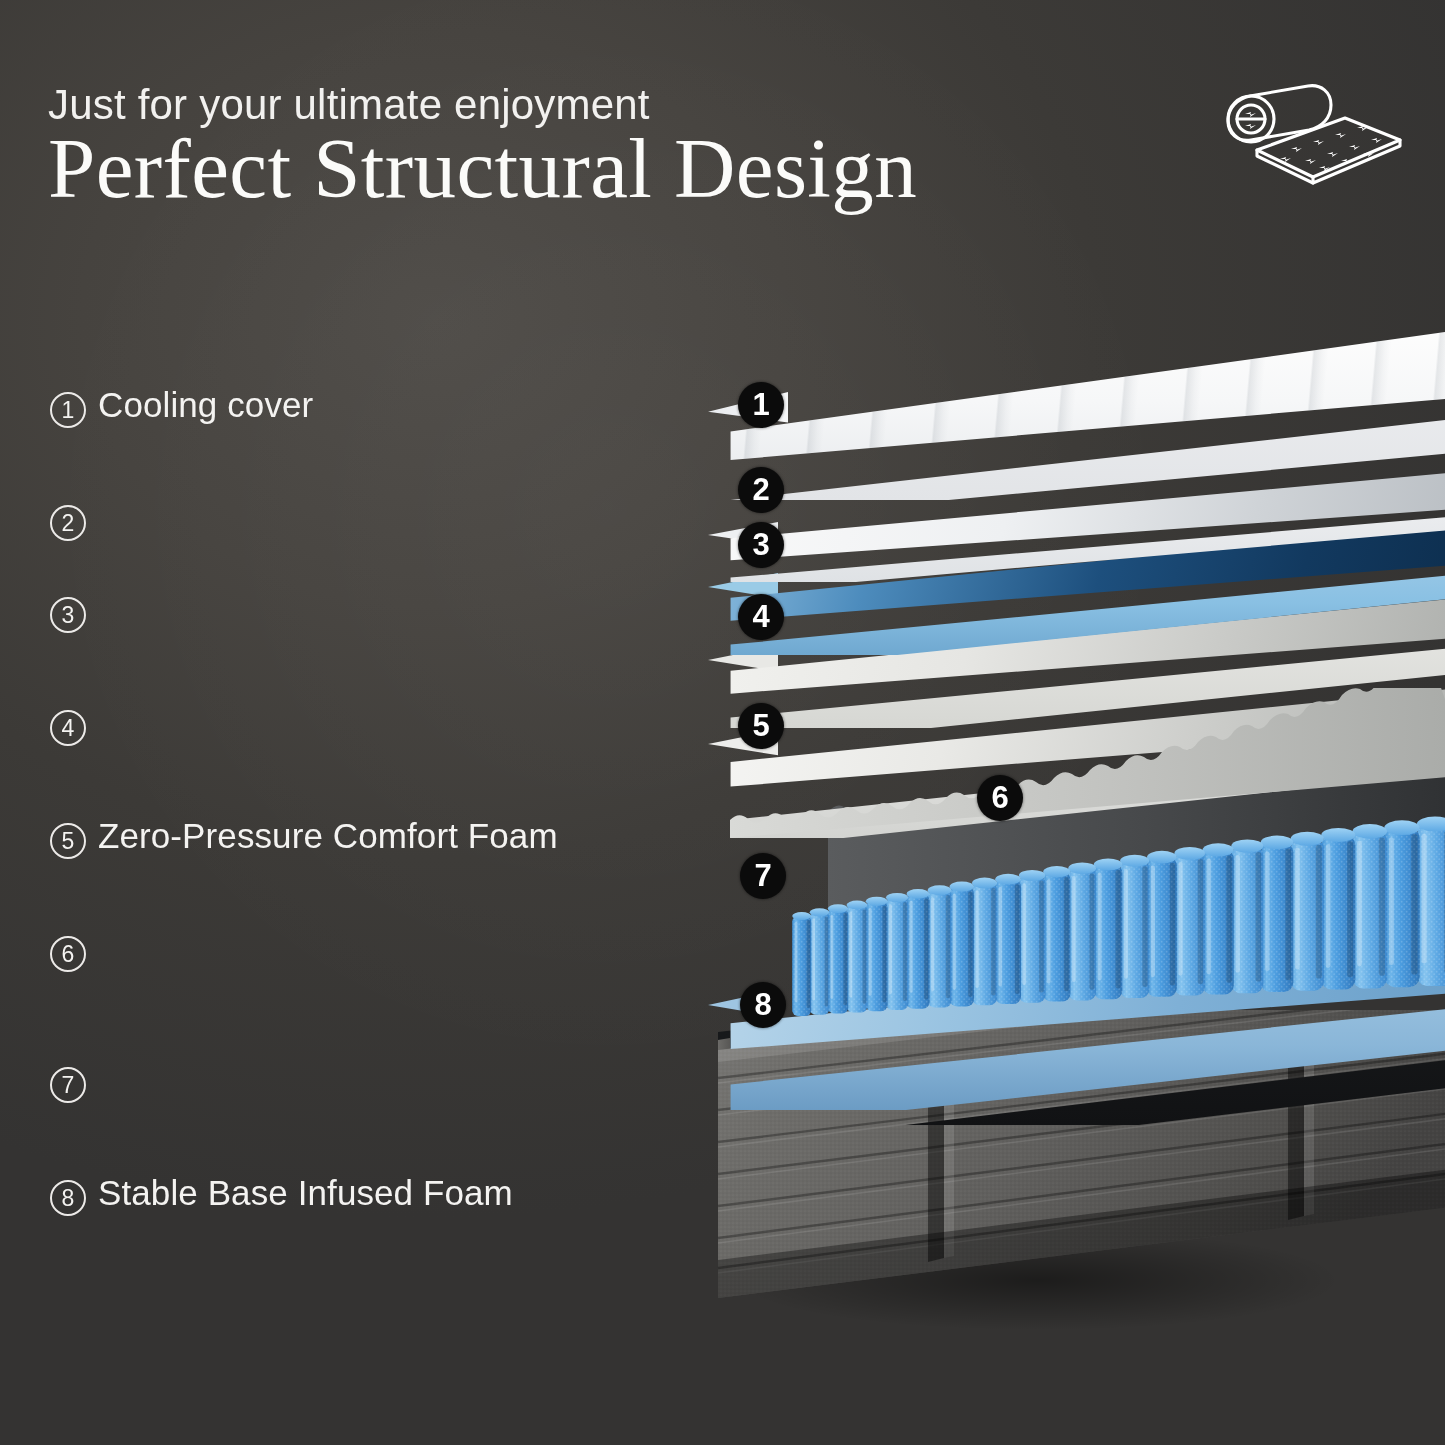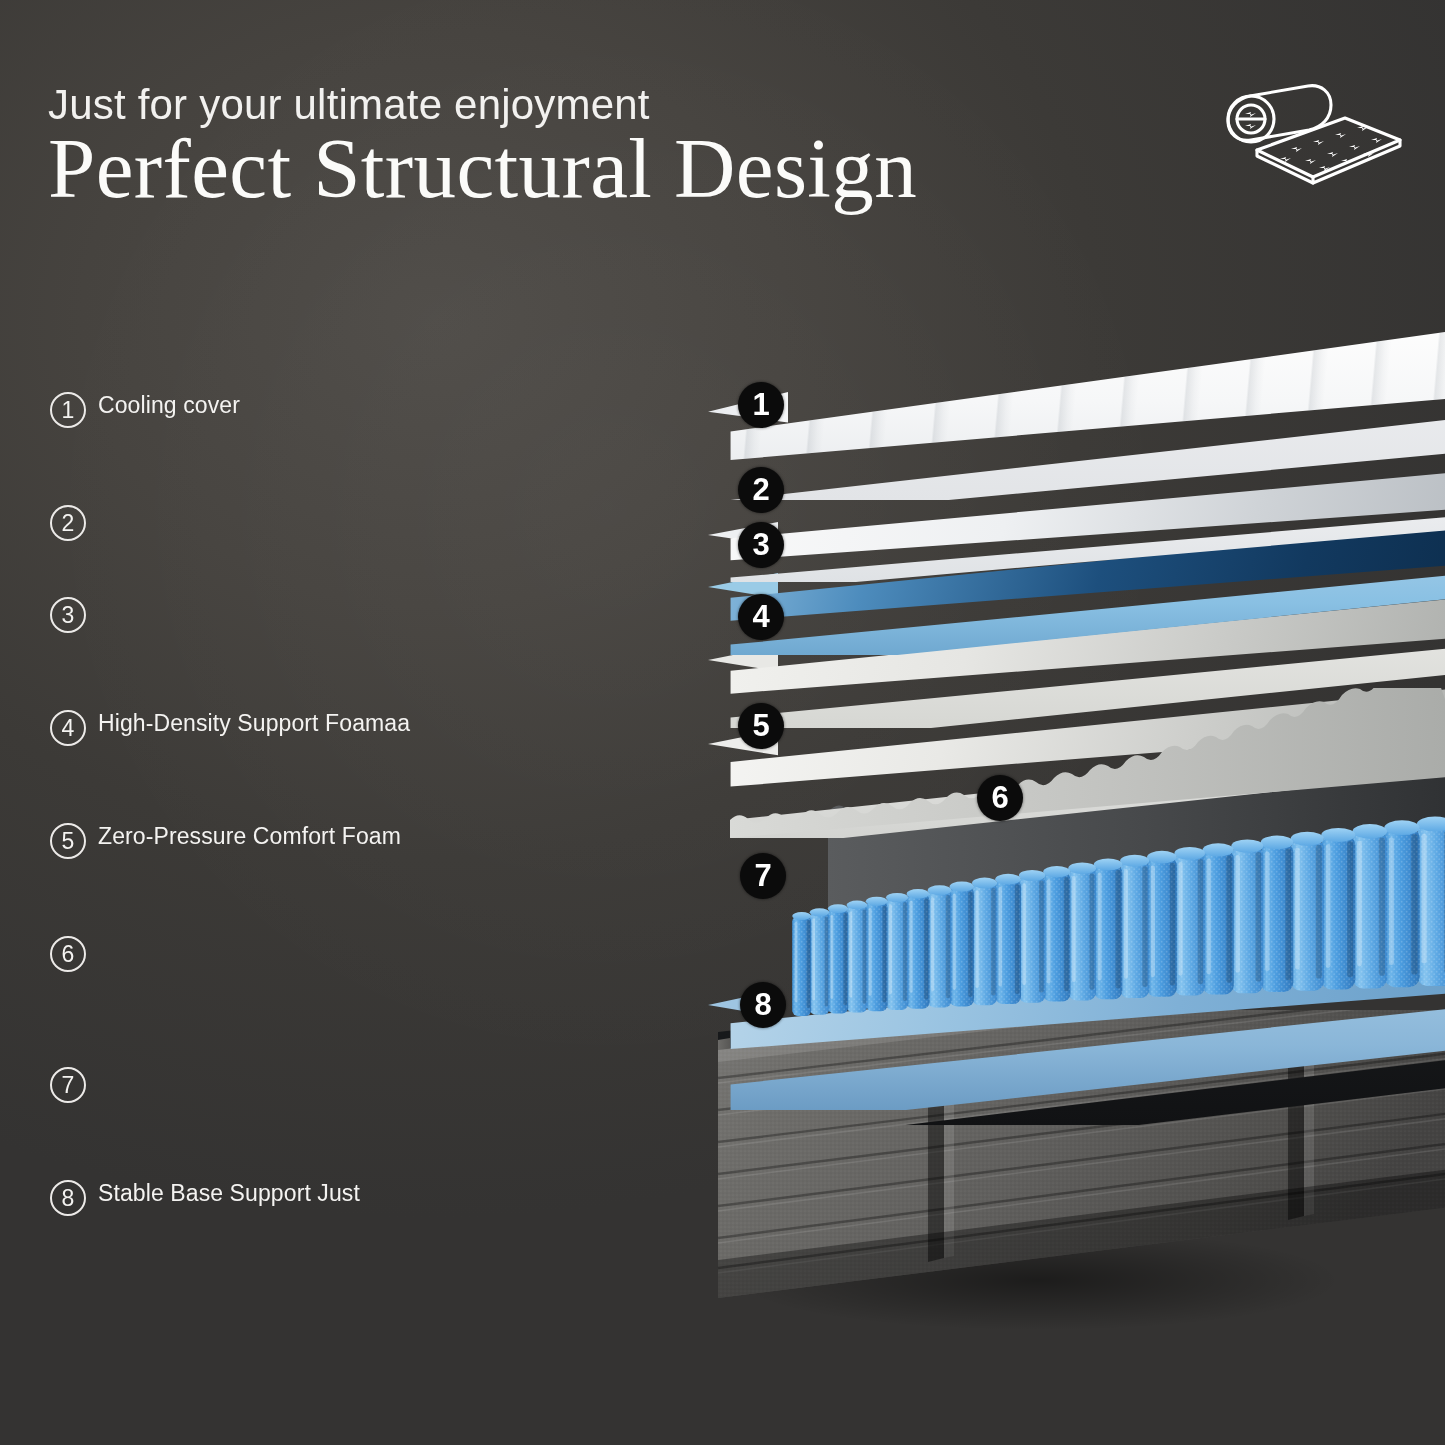--- a/index.html
+++ b/index.html
@@ -52,21 +52,21 @@
   }
   .legend-row.gap-big{ margin-bottom:70px; }
   .lg-num{
     flex:0 0 auto;
     width:36px; height:36px; margin-right:12px; margin-top:7px;
     border:2.2px solid #eceae8; border-radius:50%;
     font-size:23px; line-height:32px; text-align:center;
     color:#f4f3f1; font-weight:400;
   }
   .lg-label{
-    font-size:23px; line-height:40px; font-weight:400;
+    font-size:35px; line-height:40px; font-weight:400;
     letter-spacing:0.1px; white-space:nowrap;
   }
 
   
   #diagram{ position:absolute; left:700px; top:320px; width:760px; height:1020px; }
 
   .layer{ position:absolute; }
 
   
   .badge{
@@ -270,39 +270,38 @@
   <div class="legend-row">
     <span class="lg-num">2</span>
   </div>
 
   <div class="legend-row gap-big">
     <span class="lg-num">3</span>
   </div>
 
   <div class="legend-row gap-big">
     <span class="lg-num">4</span>
-    <span class="lg-label">High-Density Support Foamaa</span>
   </div>
 
   <div class="legend-row gap-big">
     <span class="lg-num">5</span>
     <span class="lg-label">Zero-Pressure Comfort Foam</span>
   </div>
 
   <div class="legend-row" style="margin-bottom:88px">
     <span class="lg-num">6</span>
   </div>
 
   <div class="legend-row gap-big">
     <span class="lg-num">7</span>
   </div>
 
   <div class="legend-row">
     <span class="lg-num">8</span>
-    <span class="lg-label">Stable Base Support Just</span>
+    <span class="lg-label">Stable Base Infused Foam</span>
   </div>
 
 </div>
 
 <div id="diagram">
 
   <div id="base-shadow"></div>
 
   <div class="layer" id="l1">
     <div class="tip"></div>

